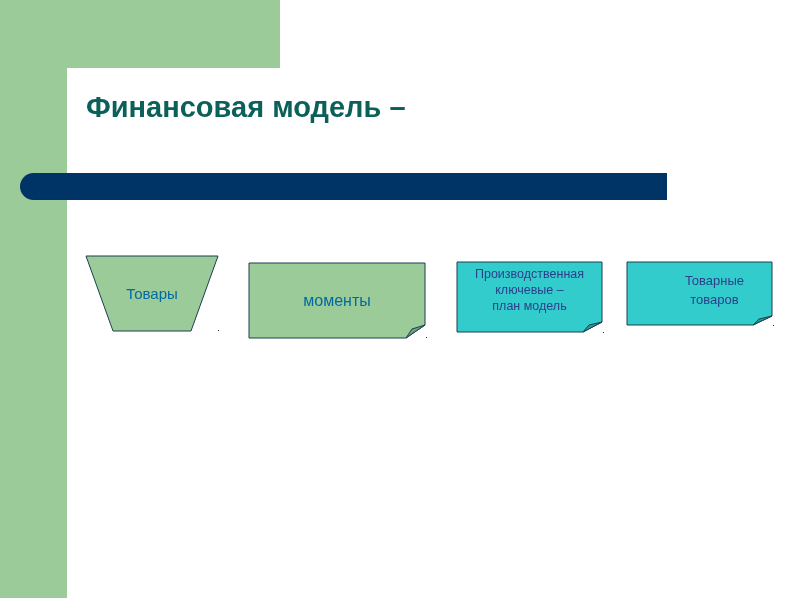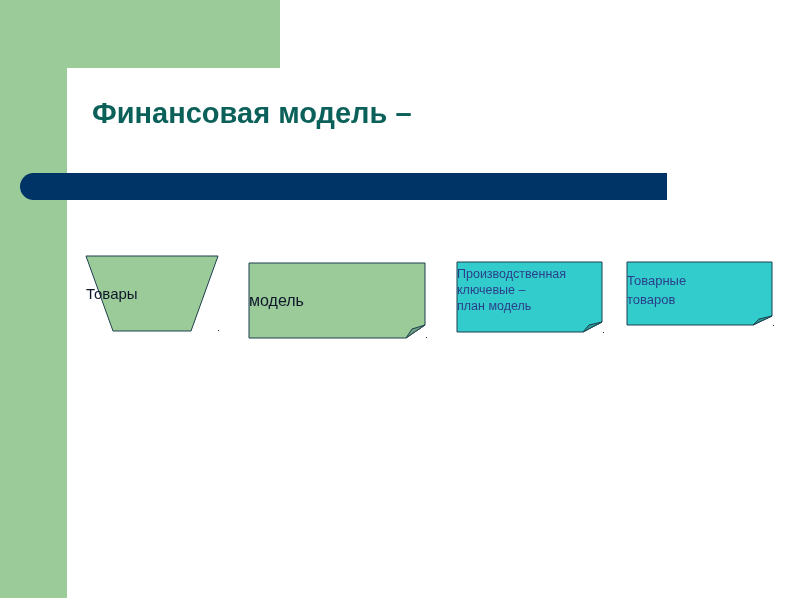--- a/index.html
+++ b/index.html
@@ -1,26 +1,26 @@
 <!DOCTYPE html>
 <html><head>
   <meta charset="utf-8">
   <style>
     html, body { margin: 0; padding: 0; }
     body { width: 800px; height: 600px; position: relative; overflow: hidden; background: #ffffff; font-family: "Liberation Sans", sans-serif; }
     .green-top { position: absolute; left: 0; top: 0; width: 280px; height: 68px; background: #9bcb98; }
     .green-left { position: absolute; left: 0; top: 0; width: 67px; height: 598px; background: #9bcb98; }
     .white-corner { position: absolute; left: 67px; top: 68px; width: 40px; height: 40px; background: #ffffff; border-top-left-radius: 22px; }
-    .title { position: absolute; left: 82px; top: 84px; margin: 10px; font-size: 29px; font-weight: bold; line-height: 38px; color: #0b6159; letter-spacing: 0px; }
+    .title { position: absolute; left: 82px; top: 84px; margin: 4px; font-size: 29px; font-weight: bold; line-height: 38px; color: #0b6159; letter-spacing: 0px; }
     .title span { display: block; }
     .bar { position: absolute; left: 20px; top: 173px; width: 647px; height: 27px; background: #003366; border-top-left-radius: 14px 14px; border-bottom-left-radius: 14px 14px; }
     .shape { position: absolute; }
     .shape svg { position: absolute; left: 0; top: 0; overflow: visible; }
-    .shape .label { position: absolute; left: 0; top: 0; width: 100%; height: 100%; display: flex; align-items: flex-start; justify-content: center; text-align: center; flex-direction: column; }
-    .lbl-red { color: #0f172a; }
+    .shape .label { position: absolute; left: 0; top: 0; width: 100%; height: 100%; display: flex; align-items: center; justify-content: center; text-align: center; flex-direction: column; }
+    .lbl-red { color: #0369a1; }
     .lbl-blue { color: #2b3f8a; }
     .dot { position: absolute; width: 1px; height: 1px; background: #333; }
   </style>
 </head>
 <body>
 
 <div class="green-top"></div>
 <div class="green-left"></div>
 <div class="white-corner"></div>
 
@@ -37,21 +37,21 @@
   <div class="label lbl-red" style="font-size:15px;">Товары</div>
 </div>
 <div class="dot" style="left:218px; top:330px;"></div>
 
 <div class="shape" style="left:249px; top:263px; width:176px; height:75px;">
   <svg width="176" height="75">
     <polygon points="0,0 176,0 176,62 157,75 0,75" fill="#9bcb98" stroke="#1f3f4f" stroke-width="1"></polygon>
     <polygon points="157,75 163,66 176,62" fill="#6f9f80" stroke="#1f3f4f" stroke-width="1"></polygon>
   </svg>
   <div class="label lbl-red" style="font-size:16px; line-height:21px;">
-    <span>модель</span>
+    <span>моменты</span>
   </div>
 </div>
 <div class="dot" style="left:426px; top:337px;"></div>
 
 <div class="shape" style="left:457px; top:262px; width:145px; height:70px;">
   <svg width="145" height="70">
     <polygon points="0,0 145,0 145,60 126,70 0,70" fill="#33cccc" stroke="#1f3f4f" stroke-width="1"></polygon>
     <polygon points="126,70 132,63 145,60" fill="#2a9a9a" stroke="#1f3f4f" stroke-width="1"></polygon>
   </svg>
   <div class="label lbl-blue" style="font-size:12.5px; line-height:16px; justify-content:flex-start; padding-top:4px; box-sizing:border-box;">

